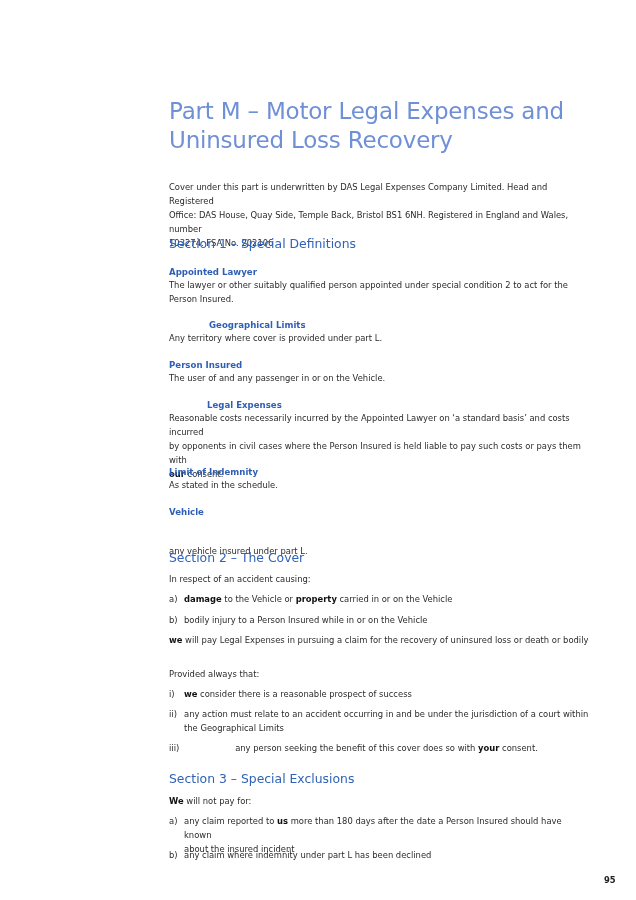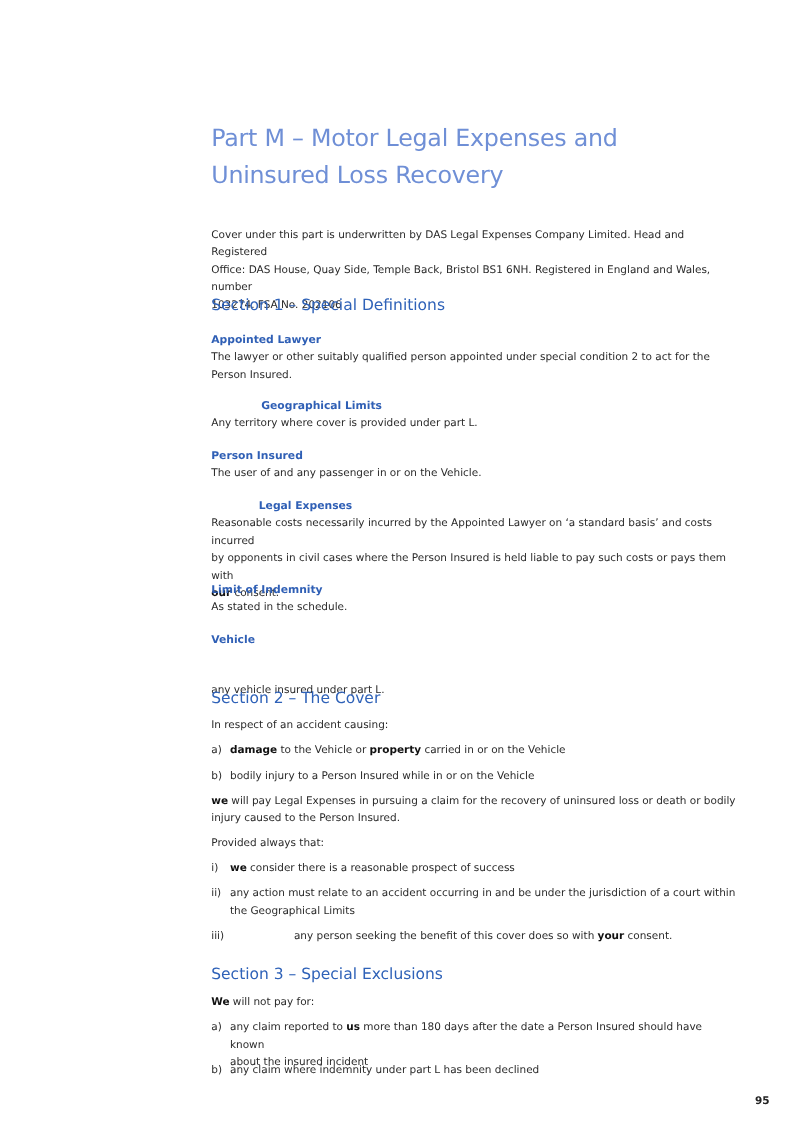--- a/index.html
+++ b/index.html
@@ -1,17 +1,17 @@
 <!DOCTYPE html>
 <html><head>
 <meta charset="utf-8">
 <style>
   html, body { margin:0; padding:0; background:#ffffff; }
   body { width:636px; height:900px; position:relative; font-family:"DejaVu Sans", sans-serif; color:#222; overflow:hidden; }
-  .title { position:absolute; left:169px; top:97px; width:420px; font-size:19px; line-height:29px; color:#6f8fd6; font-weight:normal; letter-spacing:-0.2px; }
+  .title { position:absolute; left:169px; top:97px; width:420px; font-size:23px; line-height:29px; color:#6f8fd6; font-weight:normal; letter-spacing:-0.2px; }
   .intro { position:absolute; left:169px; top:180px; width:420px; font-size:8.4px; line-height:14px; color:#2a2a2a; }
   .sec { position:absolute; left:169px; font-size:12.4px; color:#2f62b8; }
   .term { position:absolute; left:169px; font-size:8.6px; font-weight:bold; color:#2f5fb5; }
   .def { position:absolute; left:169px; width:420px; font-size:8.4px; line-height:14px; color:#2a2a2a; }
   .para { position:absolute; left:169px; width:420px; font-size:8.4px; line-height:14px; color:#2a2a2a; }
   .item { position:absolute; left:169px; width:420px; font-size:8.4px; line-height:14px; color:#2a2a2a; }
   .item .lbl { position:absolute; left:0; top:0; }
   .item .txt { display:block; margin-left:15px; }
   b.kw { font-weight:bold; color:#111; }
   .pnum { position:absolute; left:604px; top:875px; font-size:8.4px; font-weight:bold; color:#222; }
@@ -66,21 +66,20 @@
   <span class="txt"><b class="kw">damage</b><span> to the Vehicle or </span><b class="kw">property</b><span> carried in or on the Vehicle</span></span>
 </div>
 
 <div class="item" style="top:613px;">
   <span class="lbl">b)</span>
   <span class="txt">bodily injury to a Person Insured while in or on the Vehicle</span>
 </div>
 
 <div class="para" style="top:633px;">
   <div><b class="kw">we</b><span> will pay Legal Expenses in pursuing a claim for the recovery of uninsured loss or death or bodily</span></div>
-  <div>injury caused to the Person Insured.</div>
 </div>
 
 <div class="para" style="top:667px;">Provided always that:</div>
 
 <div class="item" style="top:687px;">
   <span class="lbl">i)</span>
   <span class="txt"><b class="kw">we</b><span> consider there is a reasonable prospect of success</span></span>
 </div>
 
 <div class="item" style="top:707px;">

